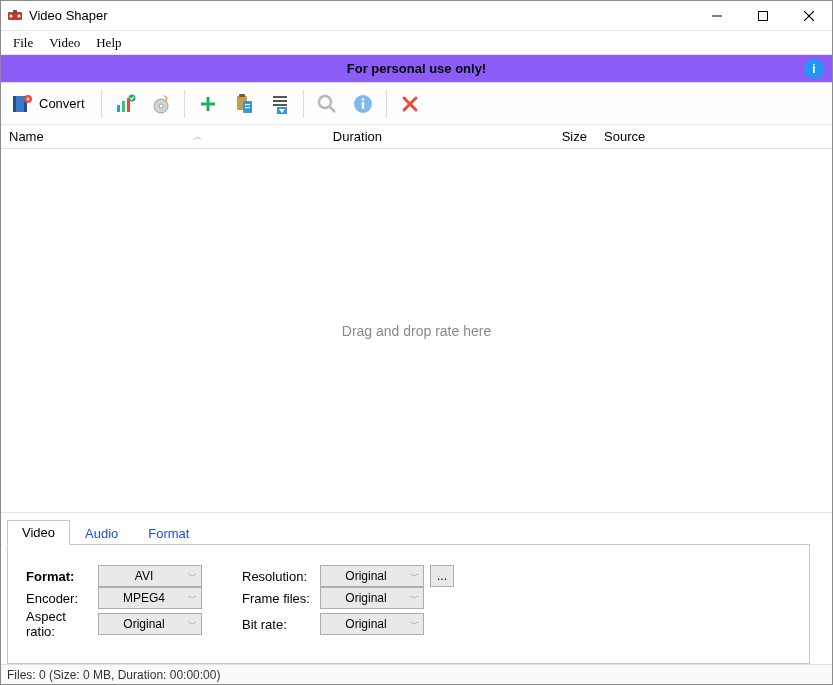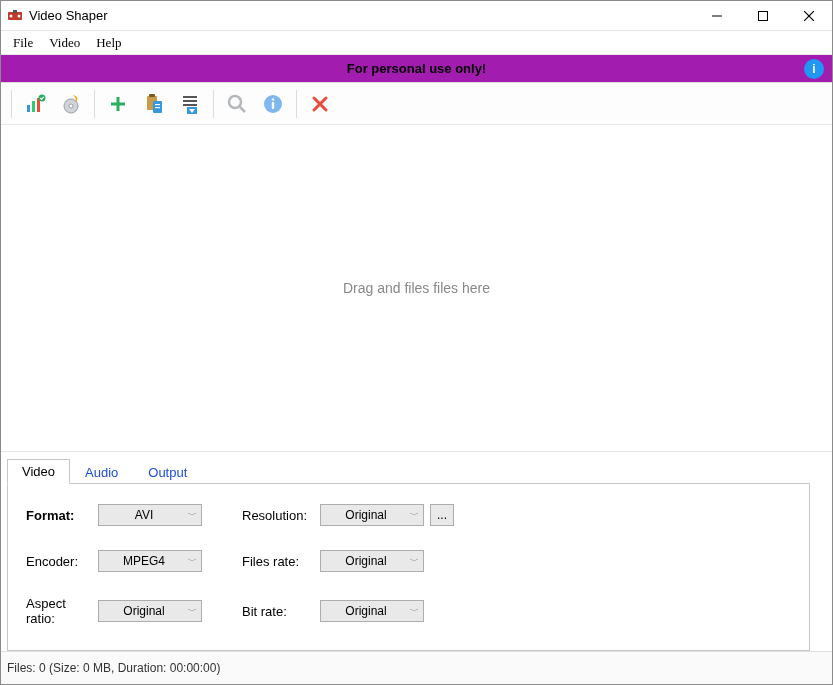--- a/index.html
+++ b/index.html
@@ -5,48 +5,48 @@
   * { box-sizing: border-box; }
   html, body { margin:0; padding:0; font-family: "Segoe UI", Tahoma, Arial, sans-serif; font-size:13px; color:#000; background:#fff; }
   .window { width:833px; height:685px; border:1px solid #8a8a8a; background:#fff; display:flex; flex-direction:column; position:relative; }
   .titlebar { height:30px; display:flex; align-items:center; padding:0 0 0 6px; border-bottom:1px solid #e5e5e5; }
   .titlebar .app-icon { width:16px; height:16px; margin-right:6px; display:flex; align-items:center; justify-content:center;}
   .titlebar .title { flex:0 0 auto; font-size:13px; color:#000; }
   .titlebar .spacer { flex:1 1 auto; }
   .winbtn { width:46px; height:30px; display:flex; align-items:center; justify-content:center; font-size:14px; color:#000; }
   .menubar { height:24px; display:flex; align-items:center; padding:0 4px; border-bottom:1px solid #e5e5e5;font-family:Liberation Serif, serif; }
   .menubar .menu { padding:2px 8px; font-size:13px; }
-  .banner { position:relative; height:28px; display:flex; align-items:center; justify-content:center; border-bottom:1px solid #dcdcdc; background:#a21caf; }
+  .banner { position:relative; height:28px; display:flex; align-items:center; justify-content:center; border-bottom:1px solid #dcdcdc; background:#8b5cf6; }
   .banner .msg { font-weight:bold; font-size:13px; }
   .banner .info-badge { position:absolute; right:8px; top:4px; width:20px; height:20px; border-radius:50%; background:#2196f3; color:#fff; display:flex; align-items:center; justify-content:center; font-weight:bold; font-size:12px; }
   .toolbar { height:42px; display:flex; align-items:center; padding:0 6px; gap:2px; border-bottom:1px solid #e7e7e7; background:#fdfdfd; }
   .tbtn { height:34px; min-width:34px; padding:0 4px; display:flex; align-items:center; justify-content:center; border-radius:2px; }
   .tbtn .label { margin-left:6px; font-size:13px; }
   .tsep { width:1px; height:28px; background:#dcdcdc; margin:0 4px; }
   .icon { display:inline-flex; align-items:center; justify-content:center; }
   .list-header { height:24px; display:flex; align-items:center; border-bottom:1px solid #e0e0e0; background:#fff; font-size:13px; }
   .list-header .col { padding:0 8px; display:flex; align-items:center; height:100%; border-right:1px solid transparent; }
   .col-name { width:215px; display:flex; align-items:center; justify-content:space-between; }
   .col-duration { width:175px; text-align:right; justify-content:flex-end; }
   .col-size { width:205px; text-align:right; justify-content:flex-end; }
   .col-source { flex:1 1 auto; }
   .list-body { flex:1 1 auto; display:flex; align-items:center; justify-content:center; color:#888; font-size:14px; }
   .tabs-wrap { padding:6px 22px 0 6px; border-top:1px solid #e5e5e5; background:#fff;}
   .tabs { display:flex; align-items:flex-end; border-bottom:1px solid #c7c7c7; }
   .tab { padding:4px 14px; font-size:13px; border:1px solid transparent; border-bottom:none; background:transparent; position:relative; top:1px; }
   .tab.active { border-color:#c7c7c7; background:#fff; border-bottom:1px solid #fff; }
   .tab:not(.active) { color:#1d4ed8; }
   .panel { border:1px solid #c7c7c7; border-top:none; padding:20px 18px 24px 18px; }
-  .form-grid { display:grid; grid-template-columns: 72px 104px 40px 78px 104px 30px; row-gap:24px; align-items:center; }
+  .form-grid { display:grid; grid-template-columns: 72px 104px 40px 78px 104px 30px; row-gap:0; align-items:center; }
   .form-grid .lbl { font-size:13px; }
   .form-grid .lbl.bold { font-weight:bold; }
   .select { height:22px; border:1px solid #adadad; background:#e9e9e9; padding:0 18px 0 6px; font-size:12px; position:relative; display:flex; align-items:center; min-width:90px;justify-content:center; }
   .select .caret { position:absolute; right:4px; font-size:9px; color:#555; }
   .small-btn { height:22px; width:24px; border:1px solid #adadad; background:#e9e9e9; font-size:12px; display:flex; align-items:center; justify-content:center; margin-left:6px;}
-  .statusbar { height:20px; border-top:1px solid #e0e0e0; padding:16px 6px; display:flex; align-items:center; font-size:12px; color:#333; background:#fafafa;}
+  .statusbar { height:20px; border-top:1px solid #e0e0e0; padding:3px 6px; display:flex; align-items:center; font-size:12px; color:#333; background:#fafafa;}
   
   .col-name .chev { font-size:10px; color:#888; margin-left:auto; margin-right:4px;}
 </style>
 </head>
 <body>
 
 <div class="window">
 
   <div class="titlebar">
     <span class="app-icon">
@@ -82,20 +82,32 @@
     <div class="menu">Video</div>
     <div class="menu">Help</div>
   </div>
 
   <div class="banner">
     <span class="msg">For personal use only!</span>
     <span class="info-badge">i</span>
   </div>
 
   <div class="toolbar">
+    <div class="tbtn" style="padding:0 10px 0 4px">
+      <span class="icon">
+        <svg width="22" height="22">
+            <rect x="2" y="3" width="14" height="16" fill="#3a79c7"></rect>
+            <rect x="2" y="3" width="3" height="16" fill="#1e4e8c"></rect>
+            <rect x="13" y="3" width="3" height="16" fill="#1e4e8c"></rect>
+            <circle cx="17" cy="6" r="4" fill="#e74c3c"></circle>
+            <path d="M15.5 6 L18.5 6 M17 4.5 L17 7.5" stroke="#fff" stroke-width="1.2"></path>
+          </svg>
+      </span>
+      <span class="label">Convert</span>
+    </div>
     <div class="tsep"></div>
     <div class="tbtn">
       <span class="icon">
        <svg width="22" height="22">
             <rect x="3" y="12" width="3" height="7" fill="#3498db"></rect>
             <rect x="8" y="8" width="3" height="11" fill="#2ecc71"></rect>
             <rect x="13" y="5" width="3" height="14" fill="#e74c3c"></rect>
             <circle cx="18" cy="5" r="3.5" fill="#27ae60"></circle>
             <path d="M16.3 5 L17.5 6.3 L19.7 3.8" stroke="#fff" stroke-width="1.2" fill="none"></path>
           </svg>
@@ -163,30 +175,45 @@
     <div class="tbtn">
       <span class="icon">
        <svg width="20" height="20">
             <line x1="4" y1="4" x2="16" y2="16" stroke="#e74c3c" stroke-width="3" stroke-linecap="round"></line>
             <line x1="16" y1="4" x2="4" y2="16" stroke="#e74c3c" stroke-width="3" stroke-linecap="round"></line>
           </svg>
       </span>
     </div>
   </div>
 
+  <div class="list-header">
+    <div class="col col-name">
+      <span>Name</span>
+      <span class="chev">︿</span>
+    </div>
+    <div class="col col-duration">
+      <span>Duration</span>
+    </div>
+    <div class="col col-size">
+      <span>Size</span>
+    </div>
+    <div class="col col-source">
+      <span>Source</span>
+    </div>
+  </div>
 
   <div class="list-body">
-    <span>Drag and files files here</span>
+    <span>Drag and drop rate here</span>
   </div>
 
   <div class="tabs-wrap">
     <div class="tabs">
       <div class="tab active">Video</div>
       <div class="tab">Audio</div>
-      <div class="tab">Output</div>
+      <div class="tab">Format</div>
     </div>
     <div class="panel">
       <div class="form-grid">
 
         <div class="lbl bold">Format:</div>
         <div class="select">
             <span>AVI</span>
             <span class="caret">﹀</span>
           </div>
         <div></div>
@@ -196,21 +223,21 @@
             <span class="caret">﹀</span>
           </div>
         <div class="small-btn">...</div>
 
         <div class="lbl">Encoder:</div>
         <div class="select">
             <span>MPEG4</span>
             <span class="caret">﹀</span>
           </div>
         <div></div>
-        <div class="lbl">Files rate:</div>
+        <div class="lbl">Frame files:</div>
         <div class="select">
             <span>Original</span>
             <span class="caret">﹀</span>
           </div>
         <div></div>
 
         <div class="lbl">Aspect ratio:</div>
         <div class="select">
             <span>Original</span>
             <span class="caret">﹀</span>

